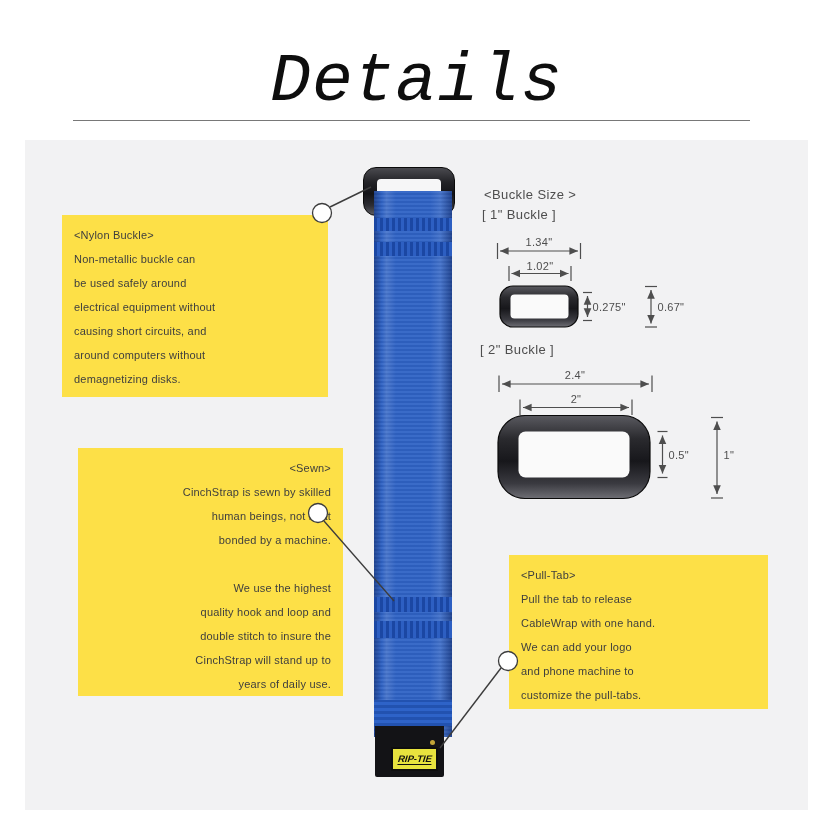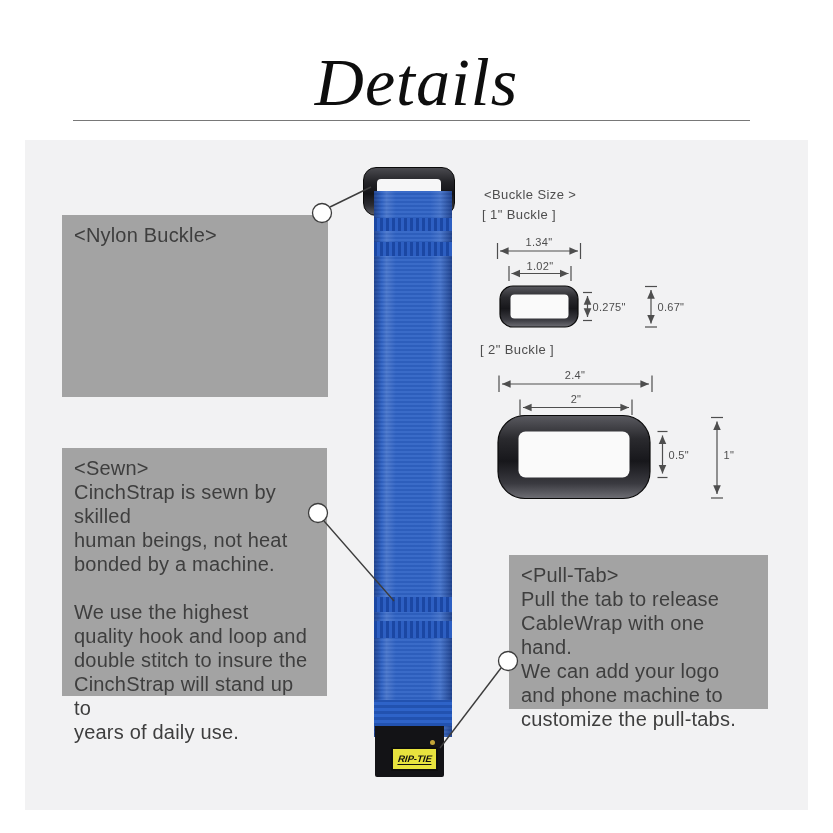--- a/index.html
+++ b/index.html
@@ -3,42 +3,42 @@
 <meta charset="utf-8">
 <style>
   html,body { margin:0; padding:0; background:#ffffff; }
   .page {
     position:relative; width:833px; height:833px; background:#ffffff;
     font-family:"Liberation Sans", sans-serif; overflow:hidden;
   }
   
   .page-title {
     position:absolute; top:48px; left:0; width:833px; text-align:center;
-    font-family:Liberation Serif, serif; font-style:italic; font-weight:normal;
+    font-family:Liberation Mono, monospace; font-style:italic; font-weight:normal;
     font-size:68px; line-height:68px; color:#0e0e0e; letter-spacing:1px;
   }
   .title-rule {
     position:absolute; top:120px; left:73px; width:677px; height:1px;
     background:#787878;
   }
   
   .panel {
     position:absolute; left:25px; top:140px; width:783px; height:670px;
     background:#f2f2f3;
   }
   
   .note {
-    position:absolute; background:#a3a3a3; padding:8px 12px; box-sizing:border-box;
-    color:#3e3e3e; font-size:20px; line-height:24px; letter-spacing:.2px;
+    position:absolute; background:#fde047; padding:8px 12px; box-sizing:border-box;
+    color:#3e3e3e; font-size:11px; line-height:24px; letter-spacing:.2px;
     z-index:3;
   }
   .note .heading { white-space:pre; }
   .note .body { white-space:pre-line; }
   .note-nylon { left:62px; top:215px; width:266px; height:182px; }
-  .note-sewn  { left:62px; top:448px; width:265px; height:248px; }
+  .note-sewn  { left:78px; top:448px; width:265px; height:248px;text-align:right; }
   .note-pull  { left:509px; top:555px; width:259px; height:154px; }
   
   .buckle-frame {
     position:absolute; left:363px; top:167px; width:92px; height:49px;
     border-radius:13px; z-index:1; border:1px solid #0a0a0a; box-sizing:border-box;
     background:linear-gradient(180deg,#4a4a4f 0%,#232327 30%,#131317 55%,#2e2e33 80%,#5d5d63 100%);
   }
   .buckle-slot {
     position:absolute; left:377px; top:179px; width:64px; height:26px;
     border-radius:4px; background:#f6f6f7; z-index:1;
@@ -119,20 +119,26 @@
   <div class="stitch stitch-4"></div>
   <div class="knit-band"></div>
   <div class="pull-tab-strap"></div>
   <div class="brand-label">
     <span>RIP-TIE</span>
   </div>
   <div class="gold-dot"></div>
 
   <div class="note note-nylon">
     <div class="heading">&lt;Nylon Buckle&gt;</div>
+    <div class="body">Non-metallic buckle can
+be used safely around
+electrical equipment without
+causing short circuits, and
+around computers without
+demagnetizing disks.</div>
   </div>
   <div class="note note-sewn">
     <div class="heading">&lt;Sewn&gt;</div>
     <div class="body">CinchStrap is sewn by skilled
 human beings, not heat
 bonded by a machine.
 
 We use the highest
 quality hook and loop and
 double stitch to insure the

